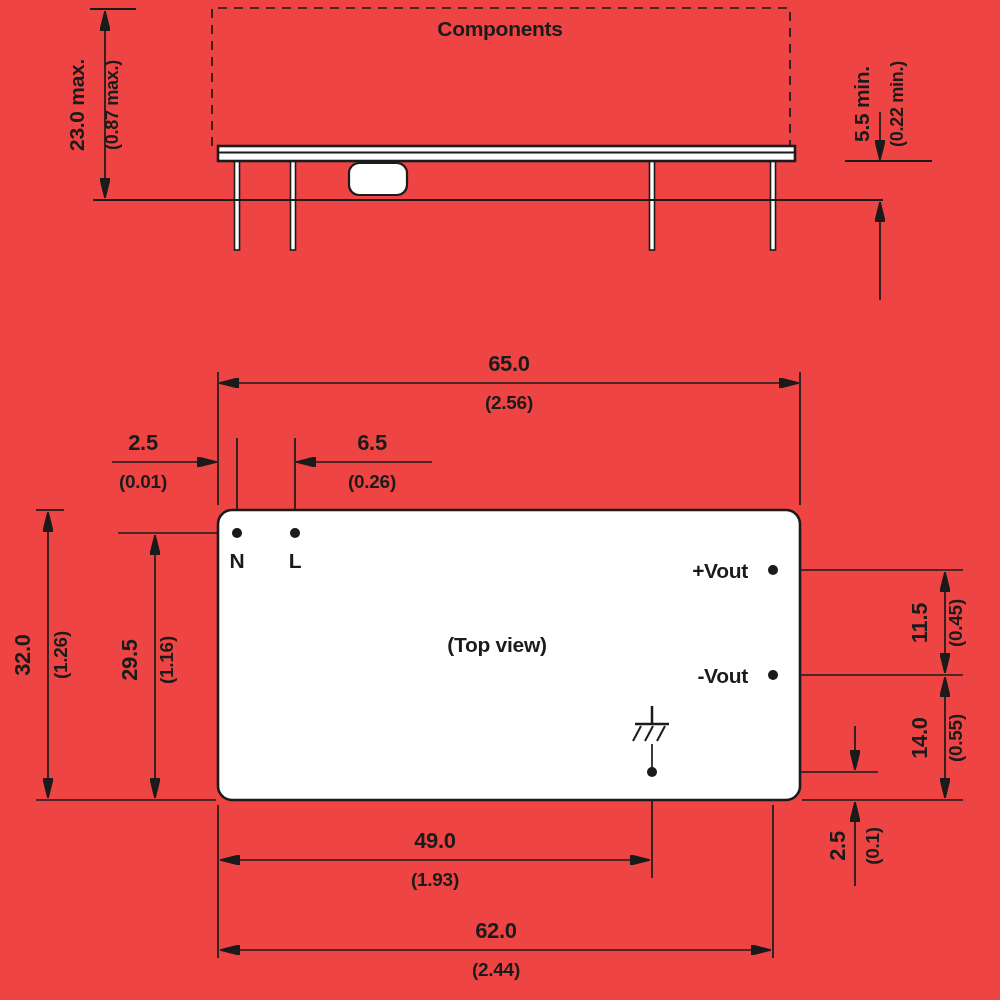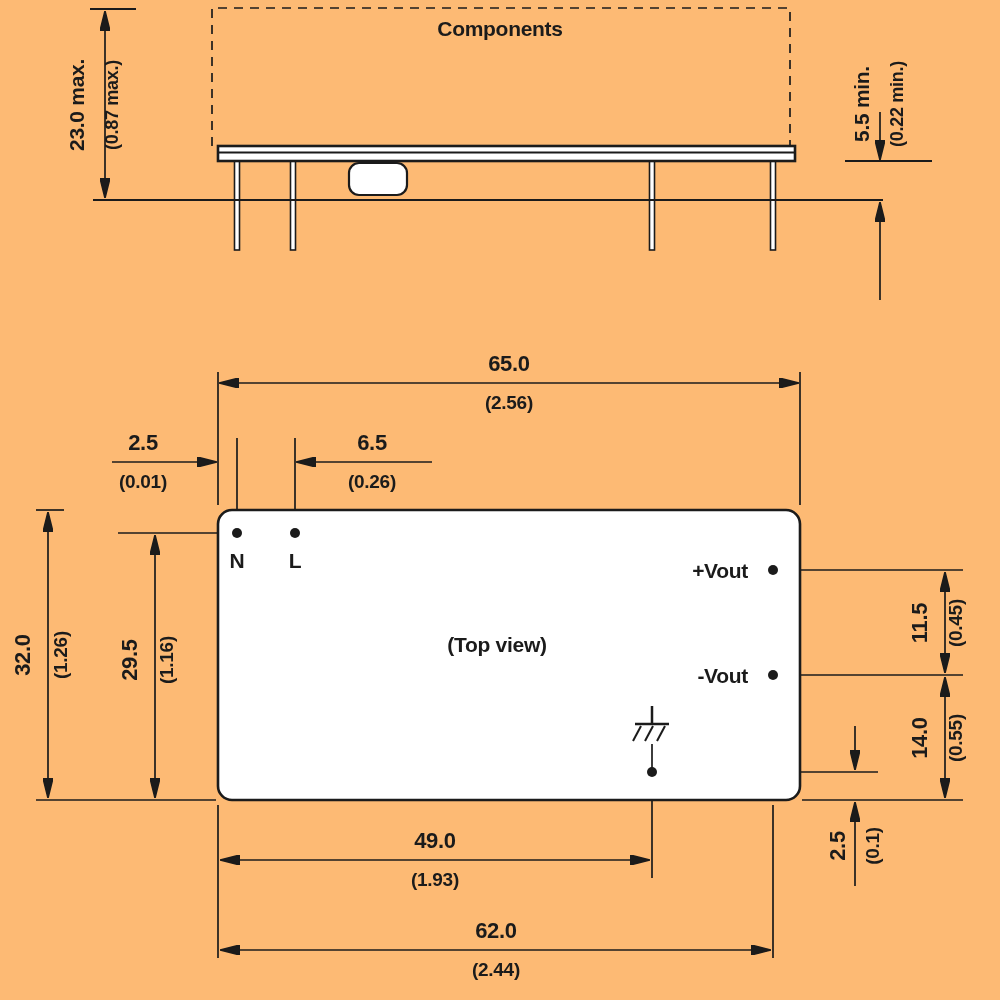--- a/index.html
+++ b/index.html
@@ -1,16 +1,16 @@
 <!DOCTYPE html>
 <html><head>
 <meta charset="utf-8">
 <style>
   html,body{margin:0;padding:0;background:#ffffff;}
-  .canvas{width:1000px;height:1000px;background:#fdba74;position:relative;}
+  .canvas{width:1000px;height:1000px;background:#ef4444;position:relative;}
   svg text{
     font-family:"Liberation Sans", sans-serif;
     font-weight:bold;
     fill:#1b1b1b;
     letter-spacing:-0.3px;
   }
   .t-big{font-size:22px;}
   .t-med{font-size:21px;}
   .t-small{font-size:19px;}
   .t-tiny{font-size:18px;}

